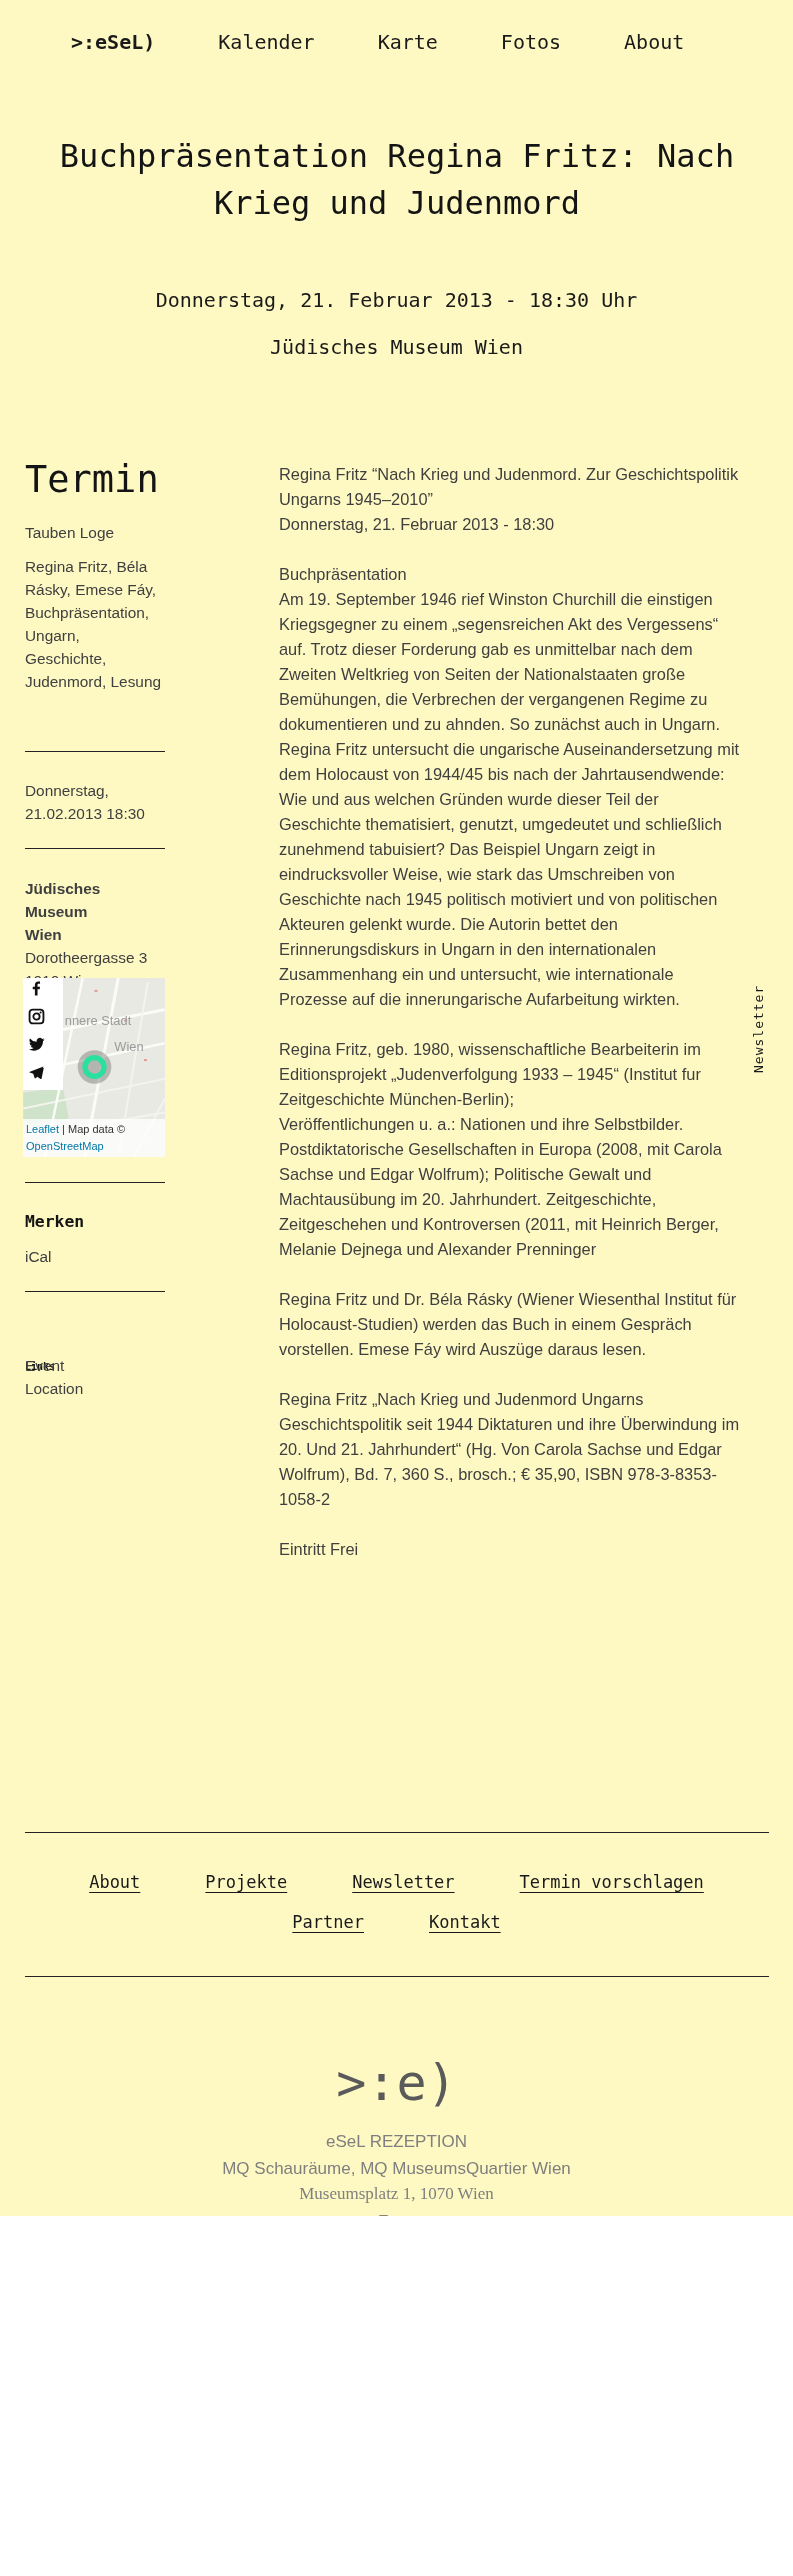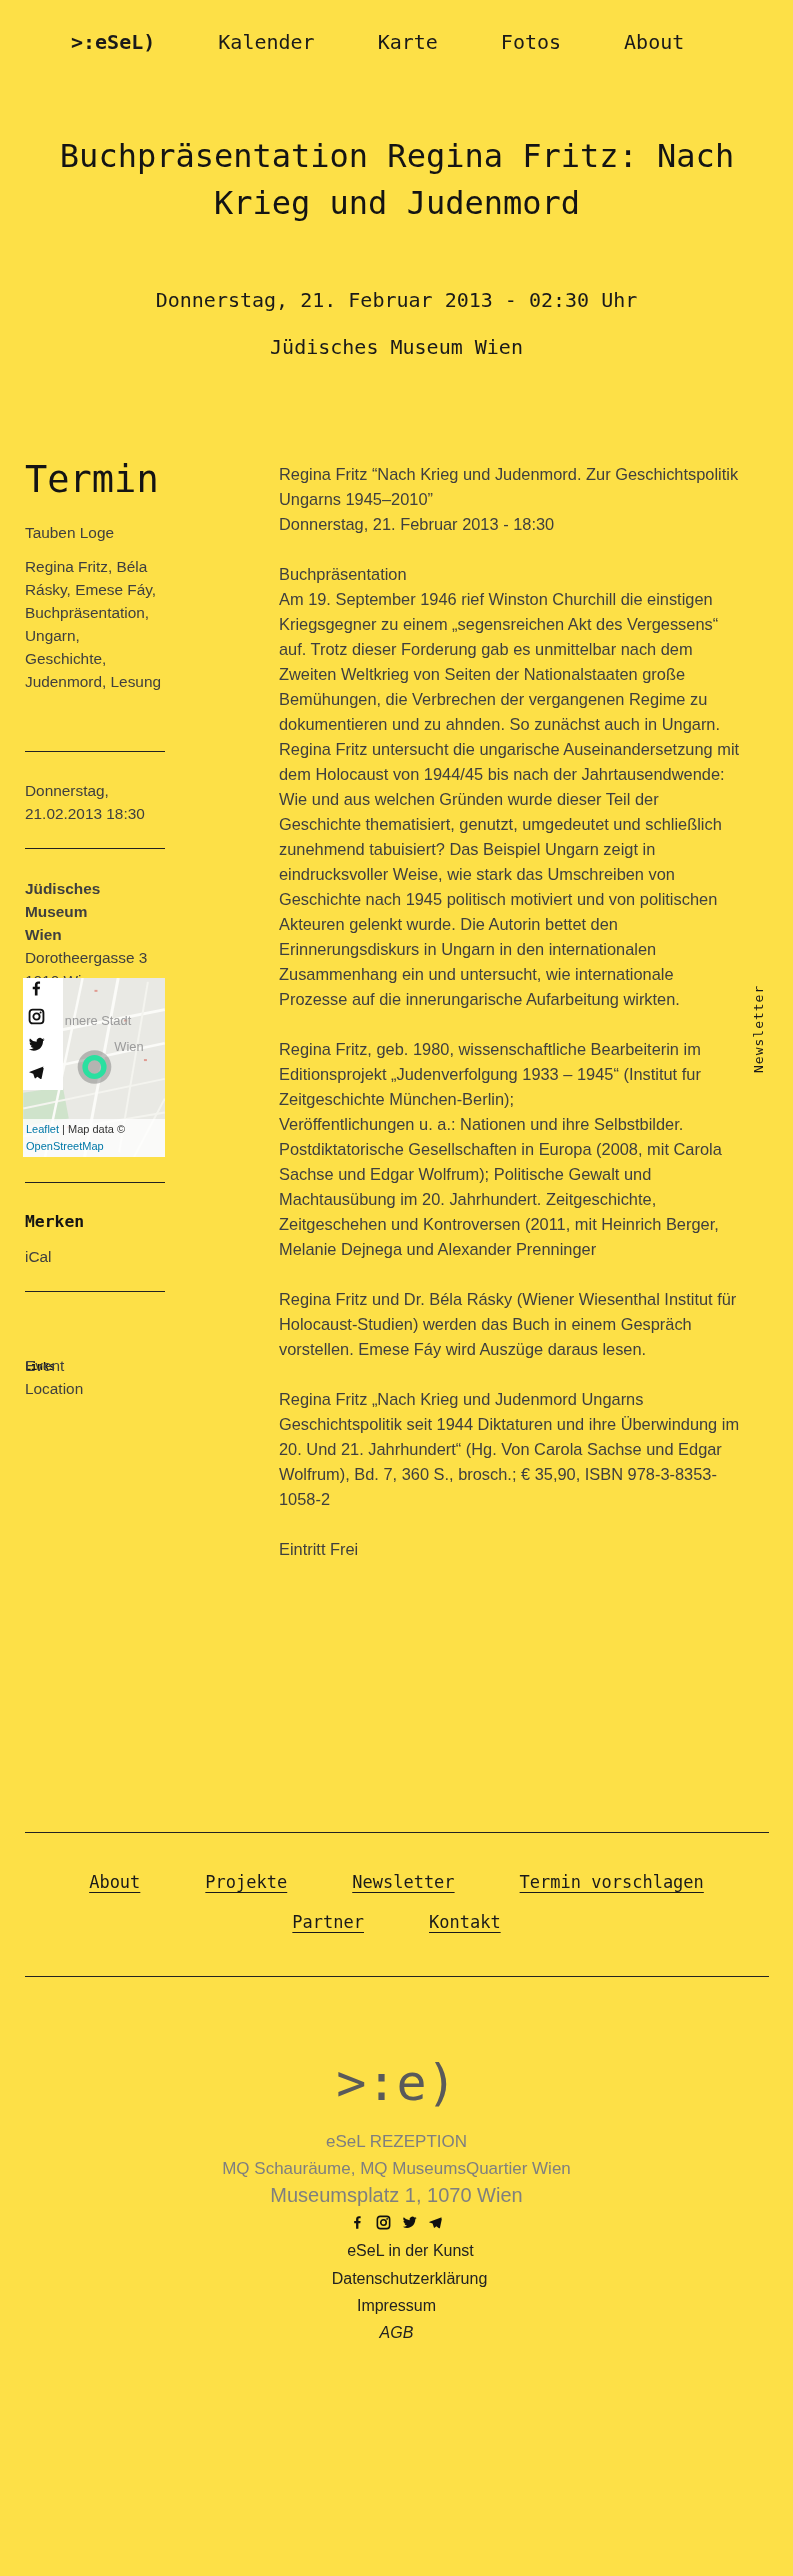--- a/index.html
+++ b/index.html
@@ -5,21 +5,21 @@
   :root{
     --mono:"DejaVu Sans Mono","Liberation Mono",monospace;
     --sans:"Liberation Sans",sans-serif;
     --ink:#1a1a1a;
     --body:#3f3f3f;
     --gray:#7f7f7f;
     --rule:#222;
   }
   *{margin:0;padding:0;box-sizing:border-box;}
   body{background:#fff;}
-  .page{position:relative;width:793px;height:2576px;background:#fde047;overflow:hidden;font-family:var(--sans);color:var(--body);}
+  .page{position:relative;width:793px;height:2216px;background:#fef9c3;overflow:hidden;font-family:var(--sans);color:var(--body);}
 
   
   .nav{position:absolute;top:30px;left:71px;display:flex;gap:63px;font-family:var(--mono);font-size:20px;color:var(--ink);white-space:nowrap;}
   .nav .logo{font-weight:bold;}
   .nav a{color:var(--ink);text-decoration:none;cursor:pointer;}
 
   
   .hero-title{position:absolute;top:133px;left:40px;width:714px;text-align:center;font-family:var(--mono);font-size:32px;line-height:47px;color:#141414;font-weight:normal;}
   .hero-date{position:absolute;top:288px;left:0;width:793px;text-align:center;font-family:var(--mono);font-size:20px;color:var(--ink);}
   .hero-venue{position:absolute;top:335px;left:0;width:793px;text-align:center;font-family:var(--mono);font-size:20px;color:var(--ink);}
@@ -66,21 +66,21 @@
   .f-hr2{top:1976px;}
   .f-nav{position:absolute;left:0;width:793px;display:flex;justify-content:center;gap:65px;font-family:var(--mono);font-size:17px;color:var(--ink);white-space:nowrap;}
   .f-nav1{top:1872px;}
   .f-nav2{top:1912px;}
   .f-nav a{color:var(--ink);text-decoration:underline;text-underline-offset:4px;cursor:pointer;}
 
   .b-center{position:absolute;left:0;width:793px;text-align:center;}
   .b-logo{top:2054px;font-family:var(--mono);font-size:50px;color:#5a5a5a;}
   .b-org{top:2132px;font-size:17px;color:var(--gray);}
   .b-addr1{top:2159px;font-size:17px;color:var(--gray);}
-  .b-addr2{top:2184px;font-size:20px;color:var(--gray);}
+  .b-addr2{top:2184px;font-size:17px;color:var(--gray);font-family:Liberation Serif, serif;}
   .b-icons{top:2215px;display:flex;justify-content:center;gap:11px;}
   .b-icons .icn{width:15px;height:15px;color:#111;cursor:pointer;}
   .b-link{font-size:16px;color:#222;cursor:pointer;}
   .b-l1{top:2242px;padding-left:28px;}
   .b-l2{top:2270px;padding-left:26px;}
   .b-l3{top:2297px;}
   .b-l4{top:2324px;font-style:italic;}
 </style>
 </head>
 <body>
@@ -89,21 +89,21 @@
 
   <nav class="nav">
     <a class="logo">&gt;:eSeL)</a>
     <a>Kalender</a>
     <a>Karte</a>
     <a>Fotos</a>
     <a>About</a>
   </nav>
 
   <h1 class="hero-title">Buchpräsentation Regina Fritz: Nach Krieg und Judenmord</h1>
-  <div class="hero-date">Donnerstag, 21. Februar 2013 - 02:30 Uhr</div>
+  <div class="hero-date">Donnerstag, 21. Februar 2013 - 18:30 Uhr</div>
   <div class="hero-venue">Jüdisches Museum Wien</div>
 
   <aside class="sidebar">
     <h2 class="sb-abs sb-termin">Termin</h2>
     <a class="sb-abs sb-tauben">Tauben Loge</a>
     <div class="sb-abs sb-tags">Regina Fritz, Béla Rásky, Emese Fáy, Buchpräsentation, Ungarn, Geschichte, Judenmord, Lesung</div>
 
     <hr class="sb-abs sb-hr sb-hr1">
     <div class="sb-abs sb-date">Donnerstag, 21.02.2013 18:30</div>
     <hr class="sb-abs sb-hr sb-hr2">

